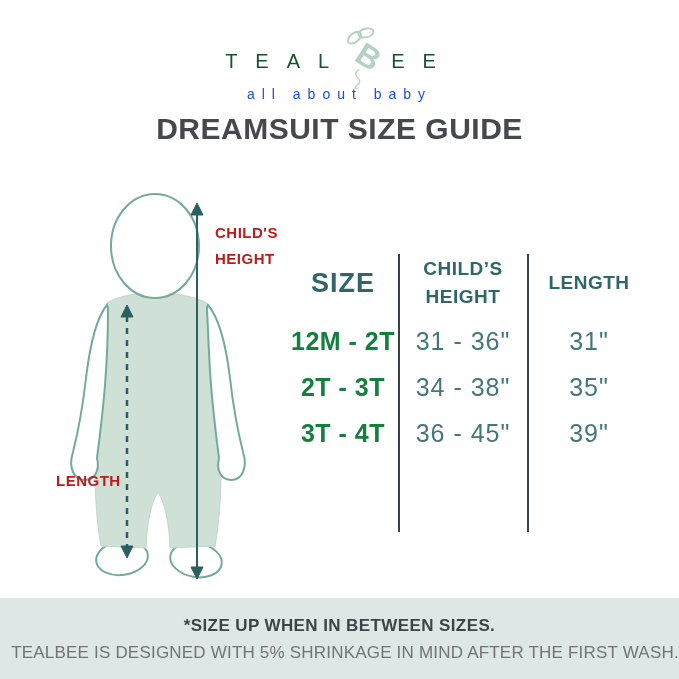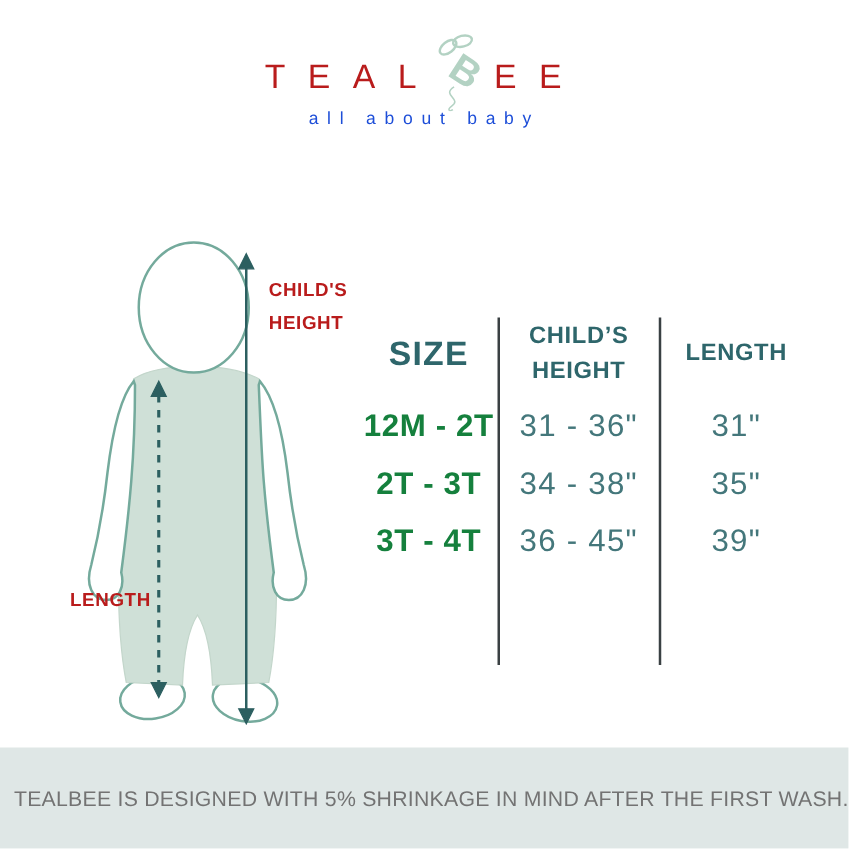--- a/index.html
+++ b/index.html
@@ -5,21 +5,21 @@
   html,body{margin:0;padding:0;background:#fff;}
   .canvas{
     position:relative;width:679px;height:679px;background:#ffffff;
     font-family:"Liberation Sans", sans-serif;overflow:hidden;
   }
 
   
   .header{position:absolute;top:38px;left:0;width:679px;text-align:center;}
   .logo-row{display:flex;justify-content:center;align-items:center;height:46px;}
   .brand-part{
-    font-size:27px;font-weight:500;color:#b91c1c;letter-spacing:18px;
+    font-size:20px;font-weight:500;color:#14532d;letter-spacing:18px;
     line-height:1;
   }
   .bee{width:50px;height:64px;margin:0 0 0 -6px;transform:translateY(-4px);}
   .tagline{
     margin-top:2px;font-size:14px;color:#1d4ed8;letter-spacing:7px;font-weight:500;
   }
   .page-title{
     margin-top:10px;font-size:30px;font-weight:bold;color:#45494d;letter-spacing:0.5px;
   }
 
@@ -74,20 +74,21 @@
         <g fill="none" stroke="#b3d2c3" stroke-width="2">
           <ellipse cx="14" cy="13" rx="8" ry="4.5" transform="rotate(-38 14 13)"></ellipse>
           <ellipse cx="26" cy="8" rx="8" ry="4.5" transform="rotate(-14 26 8)"></ellipse>
         </g>
         <text x="16" y="44" font-size="33" font-weight="bold" fill="#b3d2c3" font-family="Liberation Sans, sans-serif" transform="rotate(33 28 34)">B</text>
         <path d="M19,46 C8,53 26,56 17,62 C13,65 15,67 18,65" fill="none" stroke="#b3d2c3" stroke-width="1.3"></path>
       </svg>
       <span class="brand-part">EE</span>
     </div>
     <div class="tagline">all about baby</div>
+    <div class="page-title">DREAMSUIT SIZE GUIDE</div>
   </div>
 
   <svg class="baby-svg" viewBox="40 192 250 395">
 
     <g fill="#ffffff" stroke="#74aa9c" stroke-width="2">
       <ellipse cx="122" cy="558" rx="26" ry="17" transform="rotate(-8 122 558)"></ellipse>
       <ellipse cx="196" cy="560" rx="26" ry="17" transform="rotate(10 196 560)"></ellipse>
     </g>
 
     <path fill="#cfe0d7" stroke="#c3d6cb" stroke-width="1" d="M107,303
@@ -159,16 +160,17 @@
 
     <div class="cell dcell td-size">3T - 4T</div>
     <div class="cell dcell td-val">36 - 45"</div>
     <div class="cell dcell td-val">39"</div>
   </div>
 
   <div class="col-divider" id="divider-1"></div>
   <div class="col-divider" id="divider-2"></div>
 
   <div class="footer">
+    <div class="footer-line1">*SIZE UP WHEN IN BETWEEN SIZES.</div>
     <div class="footer-line2">TEALBEE IS DESIGNED WITH 5% SHRINKAGE IN MIND AFTER THE FIRST WASH.</div>
   </div>
 
 </div>
 
 </body></html>

